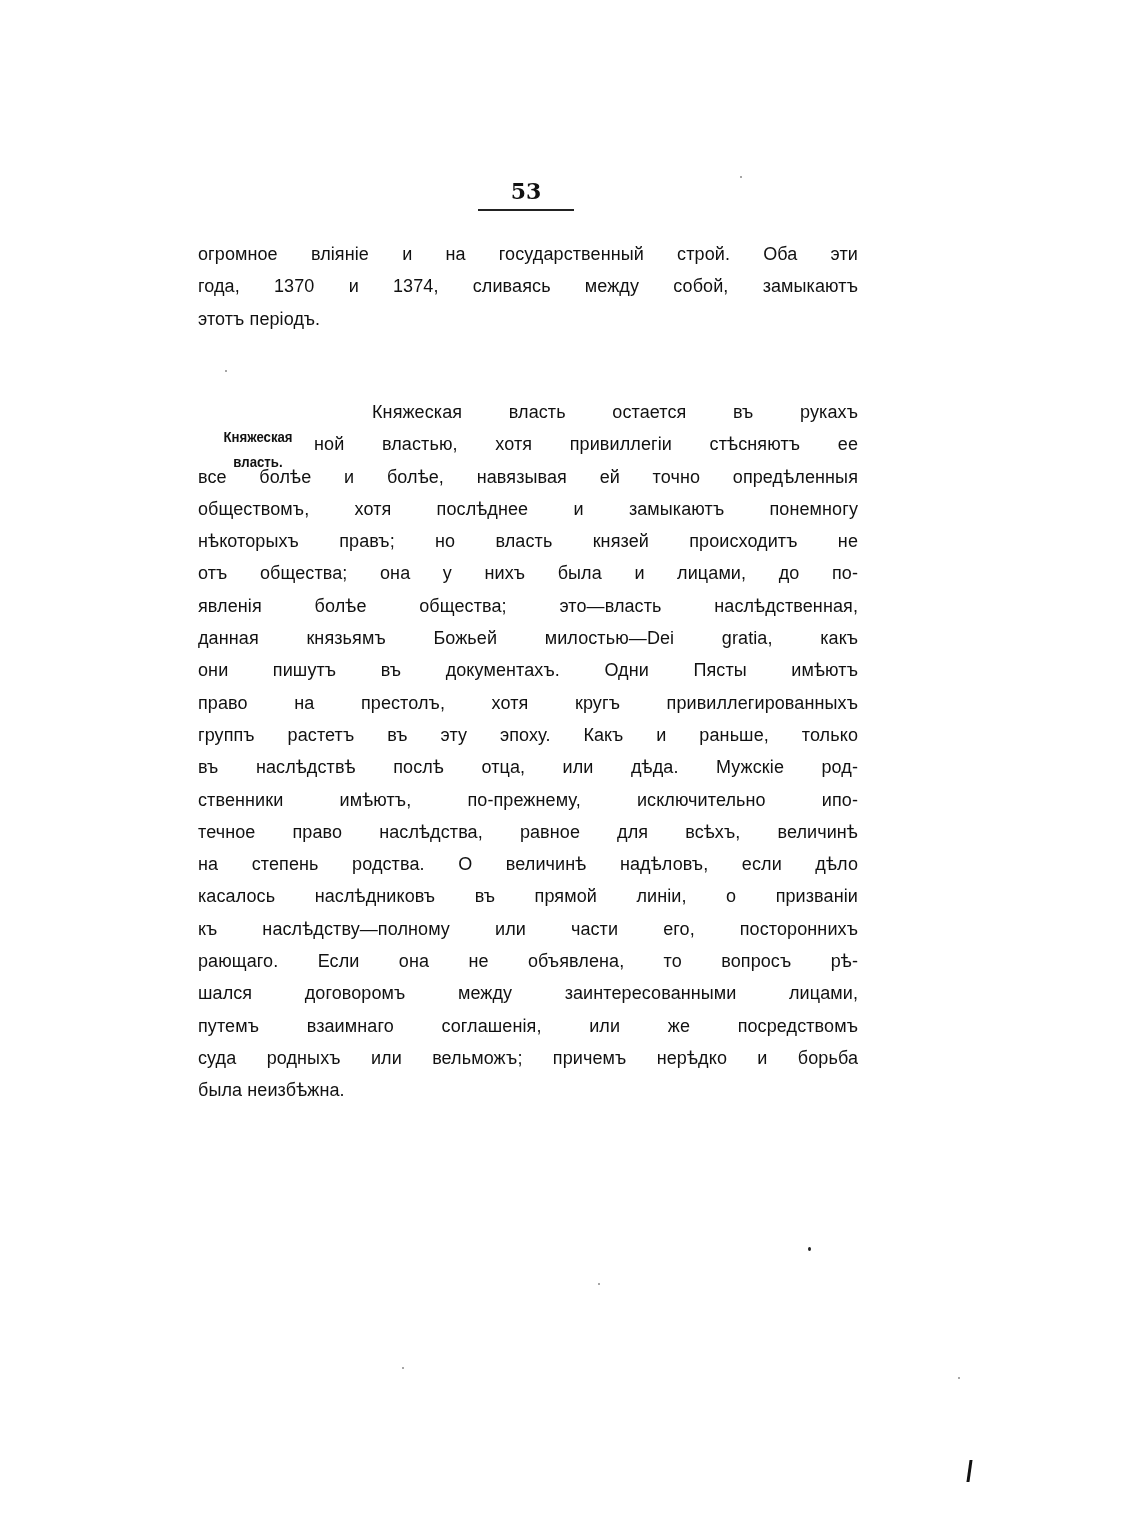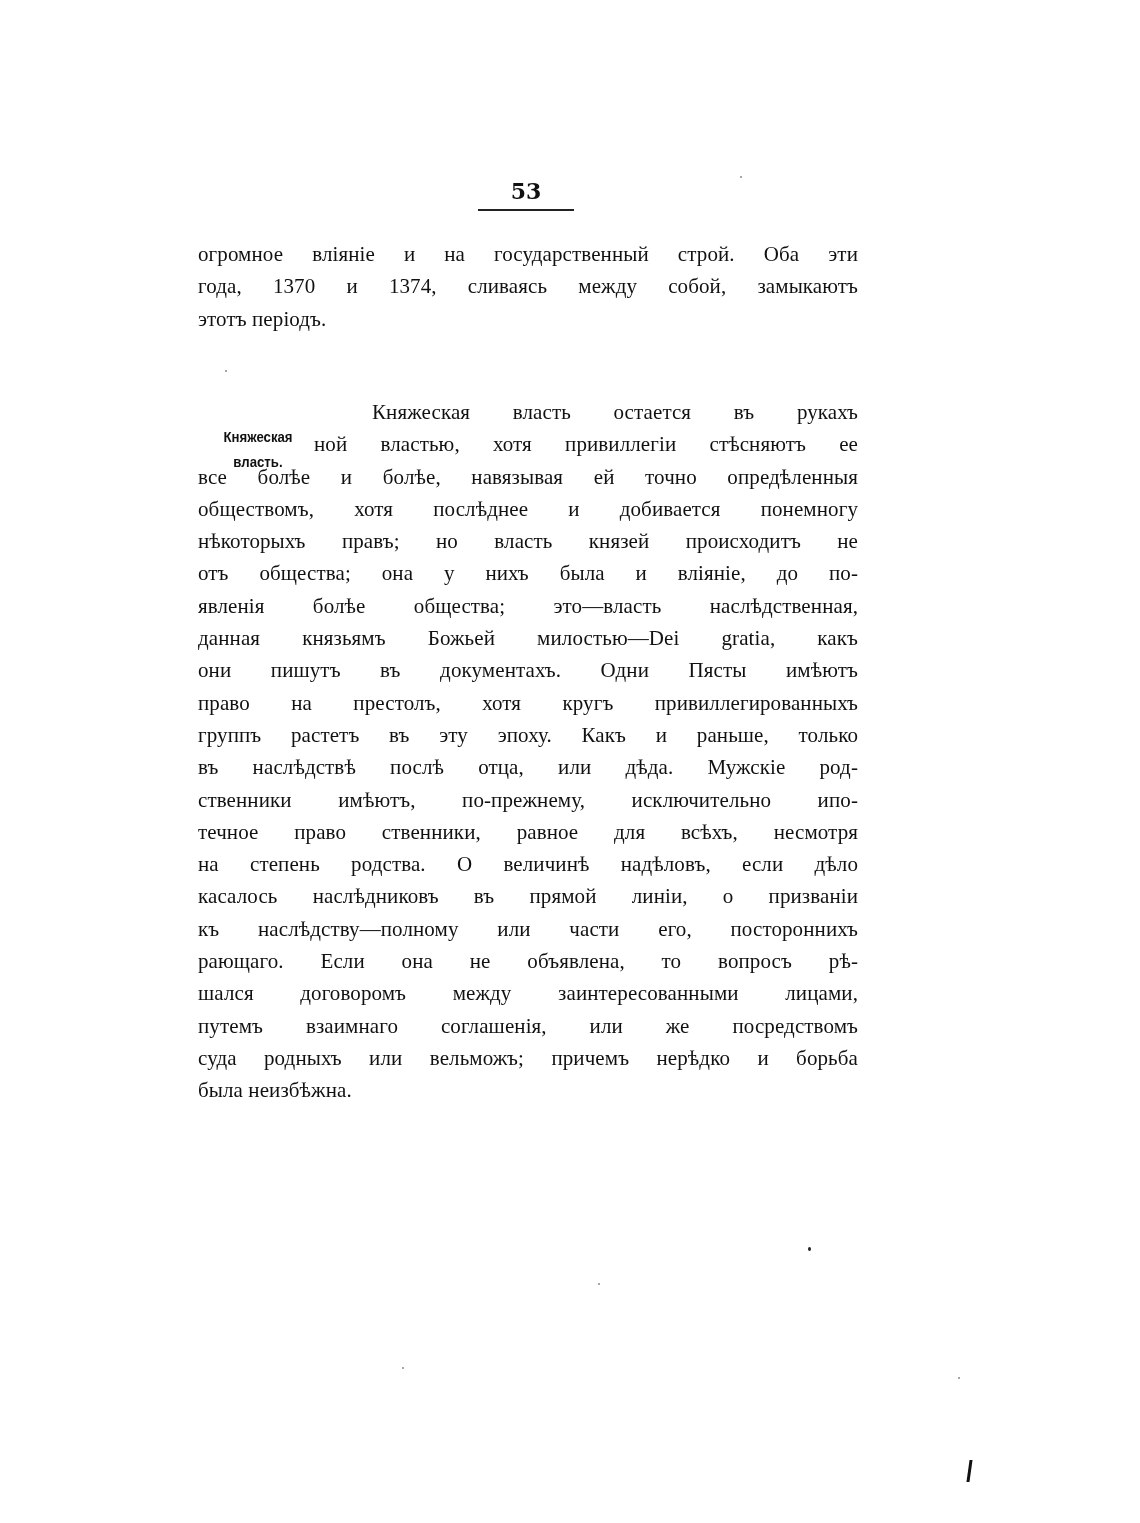--- a/index.html
+++ b/index.html
@@ -8,21 +8,21 @@
   .page-number {
     position: absolute; left: 478px; top: 178px; width: 96px; text-align: center;
     font-family: "DejaVu Serif", serif; font-size: 22px; font-weight: bold; color: #111;
   }
   .page-rule {
     position: absolute; left: 478px; top: 209px; width: 96px; height: 0;
     border-top: 2px solid #222;
   }
   .text-block {
     position: absolute; left: 198px; width: 660px;
-    font-family: Liberation Serif, serif; font-size: 21px; color: #111;
+    font-family: Liberation Sans, sans-serif; font-size: 18px; color: #111;
     line-height: 32.3px; letter-spacing: 0.1px;
   }
   .line { display: block; white-space: nowrap; text-align: justify; text-align-last: justify; height: 32.3px; }
   .line.last { text-align-last: left; }
   .line.indent-wide { margin-left: 116px; }
   .line.para-start { margin-left: 174px; }
   .block-1 { top: 238px; }
   .block-2 { top: 396px; }
   .margin-note {
     position: absolute; left: 206px; top: 424px; width: 104px; text-align: center;
@@ -47,31 +47,31 @@
 
   <div class="margin-note">
     <div>Княжеская</div>
     <div>власть.</div>
   </div>
 
   <div class="text-block block-2">
     <span class="line para-start" style="width:486px">Княжеская власть остается  въ рукахъ</span>
     <span class="line indent-wide" style="width:544px">ной властью, хотя привиллегіи стѣсняютъ ее</span>
     <span class="line">все болѣе  и  болѣе, навязывая ей  точно опредѣленныя</span>
-    <span class="line">обществомъ, хотя послѣднее и добивается  понемногу</span>
+    <span class="line">обществомъ, хотя послѣднее и замыкаютъ  понемногу</span>
     <span class="line">нѣкоторыхъ правъ; но власть князей происходитъ не</span>
-    <span class="line">отъ  общества; она  у  нихъ была  и  вліяніе, до по-</span>
+    <span class="line">отъ  общества; она  у  нихъ была  и  лицами, до по-</span>
     <span class="line">явленія болѣе общества; это—власть наслѣдственная,</span>
     <span class="line">данная князьямъ Божьей милостью—Dei gratia, какъ</span>
     <span class="line">они пишутъ въ документахъ.  Одни  Пясты имѣютъ</span>
     <span class="line">право  на  престолъ,  хотя кругъ привиллегированныхъ</span>
     <span class="line">группъ растетъ въ эту эпоху. Какъ и раньше, только</span>
     <span class="line">въ наслѣдствѣ  послѣ  отца,  или  дѣда. Мужскіе  род-</span>
     <span class="line">ственники имѣютъ, по-прежнему, исключительно ипо-</span>
-    <span class="line">течное право ственники, равное для всѣхъ, несмотря</span>
+    <span class="line">течное право наслѣдства, равное для всѣхъ, величинѣ</span>
     <span class="line">на  степень родства. О величинѣ надѣловъ, если дѣло</span>
     <span class="line">касалось наслѣдниковъ въ прямой линіи, о призваніи</span>
     <span class="line">къ наслѣдству—полному или части его, постороннихъ</span>
     <span class="line">рающаго. Если  она  не  объявлена,  то  вопросъ  рѣ-</span>
     <span class="line">шался договоромъ между заинтересованными  лицами,</span>
     <span class="line">путемъ  взаимнаго  соглашенія,  или  же  посредствомъ</span>
     <span class="line">суда родныхъ или вельможъ; причемъ нерѣдко  и борьба</span>
     <span class="line last">была  неизбѣжна.</span>
   </div>
 

